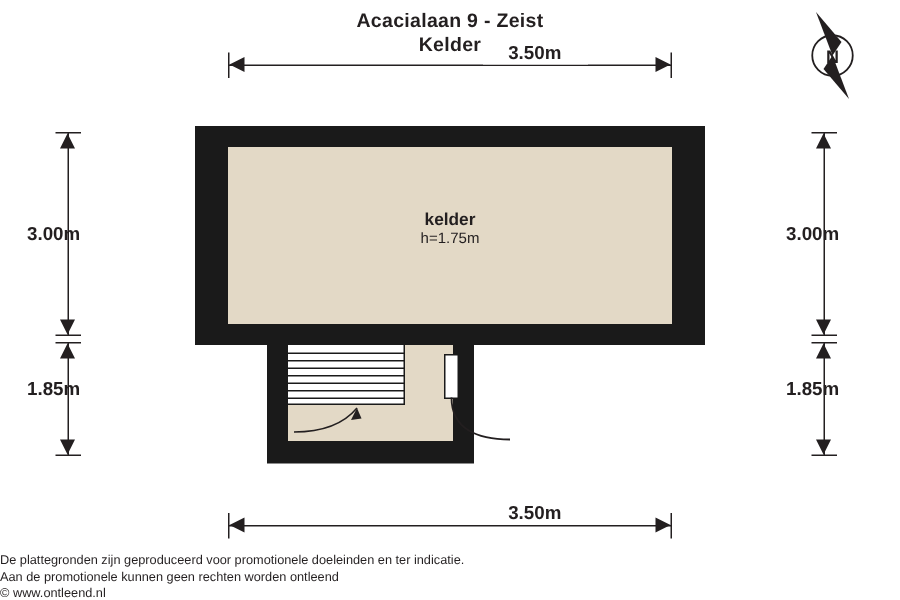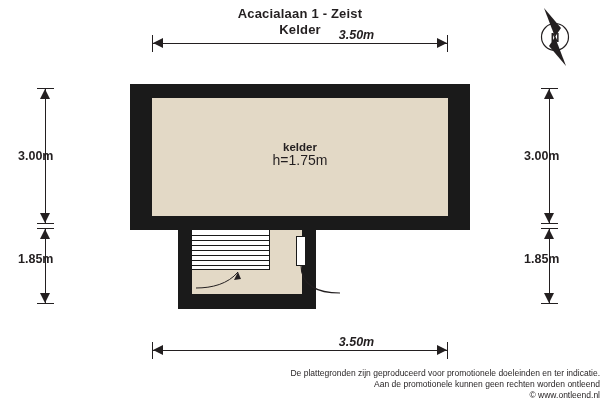--- a/index.html
+++ b/index.html
@@ -48,21 +48,20 @@
     top: 4px;
     left: 522px;
     width: 66px;
     height: 66px;
   }
 
   
   .dim-h {
     position: absolute;
     height: 26px;
-    font-style: italic;
   }
   .dim-h .line {
     position: absolute;
     top: 13px;
     left: 0;
     right: 0;
     height: 1px;
     background: #231f20;
   }
   .dim-h .cap-l, .dim-h .cap-r {
@@ -179,21 +178,21 @@
     font-size: 11.5px;
     font-weight: bold;
     line-height: 14px;
   }
   .room-sub {
     position: absolute;
     left: 0;
     top: 70px;
     width: 340px;
     text-align: center;
-    font-size: 14px;
+    font-size: 10px;
     line-height: 12px;
   }
   .stair-block {
     position: absolute;
     left: 48px;
     top: 146px;
     width: 138px;
     height: 79px;
     background: #1a1a1a;
   }
@@ -247,33 +246,33 @@
     width: 44px;
     height: 30px;
   }
 
   
   .footer {
     position: absolute;
     left: 0;
     top: 368px;
     width: 600px;
-    text-align: right;
+    text-align: left;
     font-size: 8.5px;
     line-height: 11px;
     color: #231f20;
   }
 </style>
 </head>
 <body>
 
 <div class="page">
 
   <div class="title-block">
-    <div class="title-line1">Acacialaan 1 - Zeist</div>
+    <div class="title-line1">Acacialaan 9 - Zeist</div>
     <div class="title-line2">Kelder</div>
   </div>
 
   <div class="compass">
     <svg width="66" height="66" viewBox="0 0 66 66">
       <circle cx="33" cy="33" r="13.5" fill="none" stroke="#231f20" stroke-width="1.2"></circle>
       <path d="M33 33 L22 4 L39 24 Z" fill="#231f20"></path>
       <path d="M33 33 L44 62 L27 42 Z" fill="#231f20"></path>
       <text x="33" y="38" text-anchor="middle" font-family="Liberation Sans, sans-serif" font-size="12" font-weight="bold" fill="#231f20">N</text>
     </svg>

